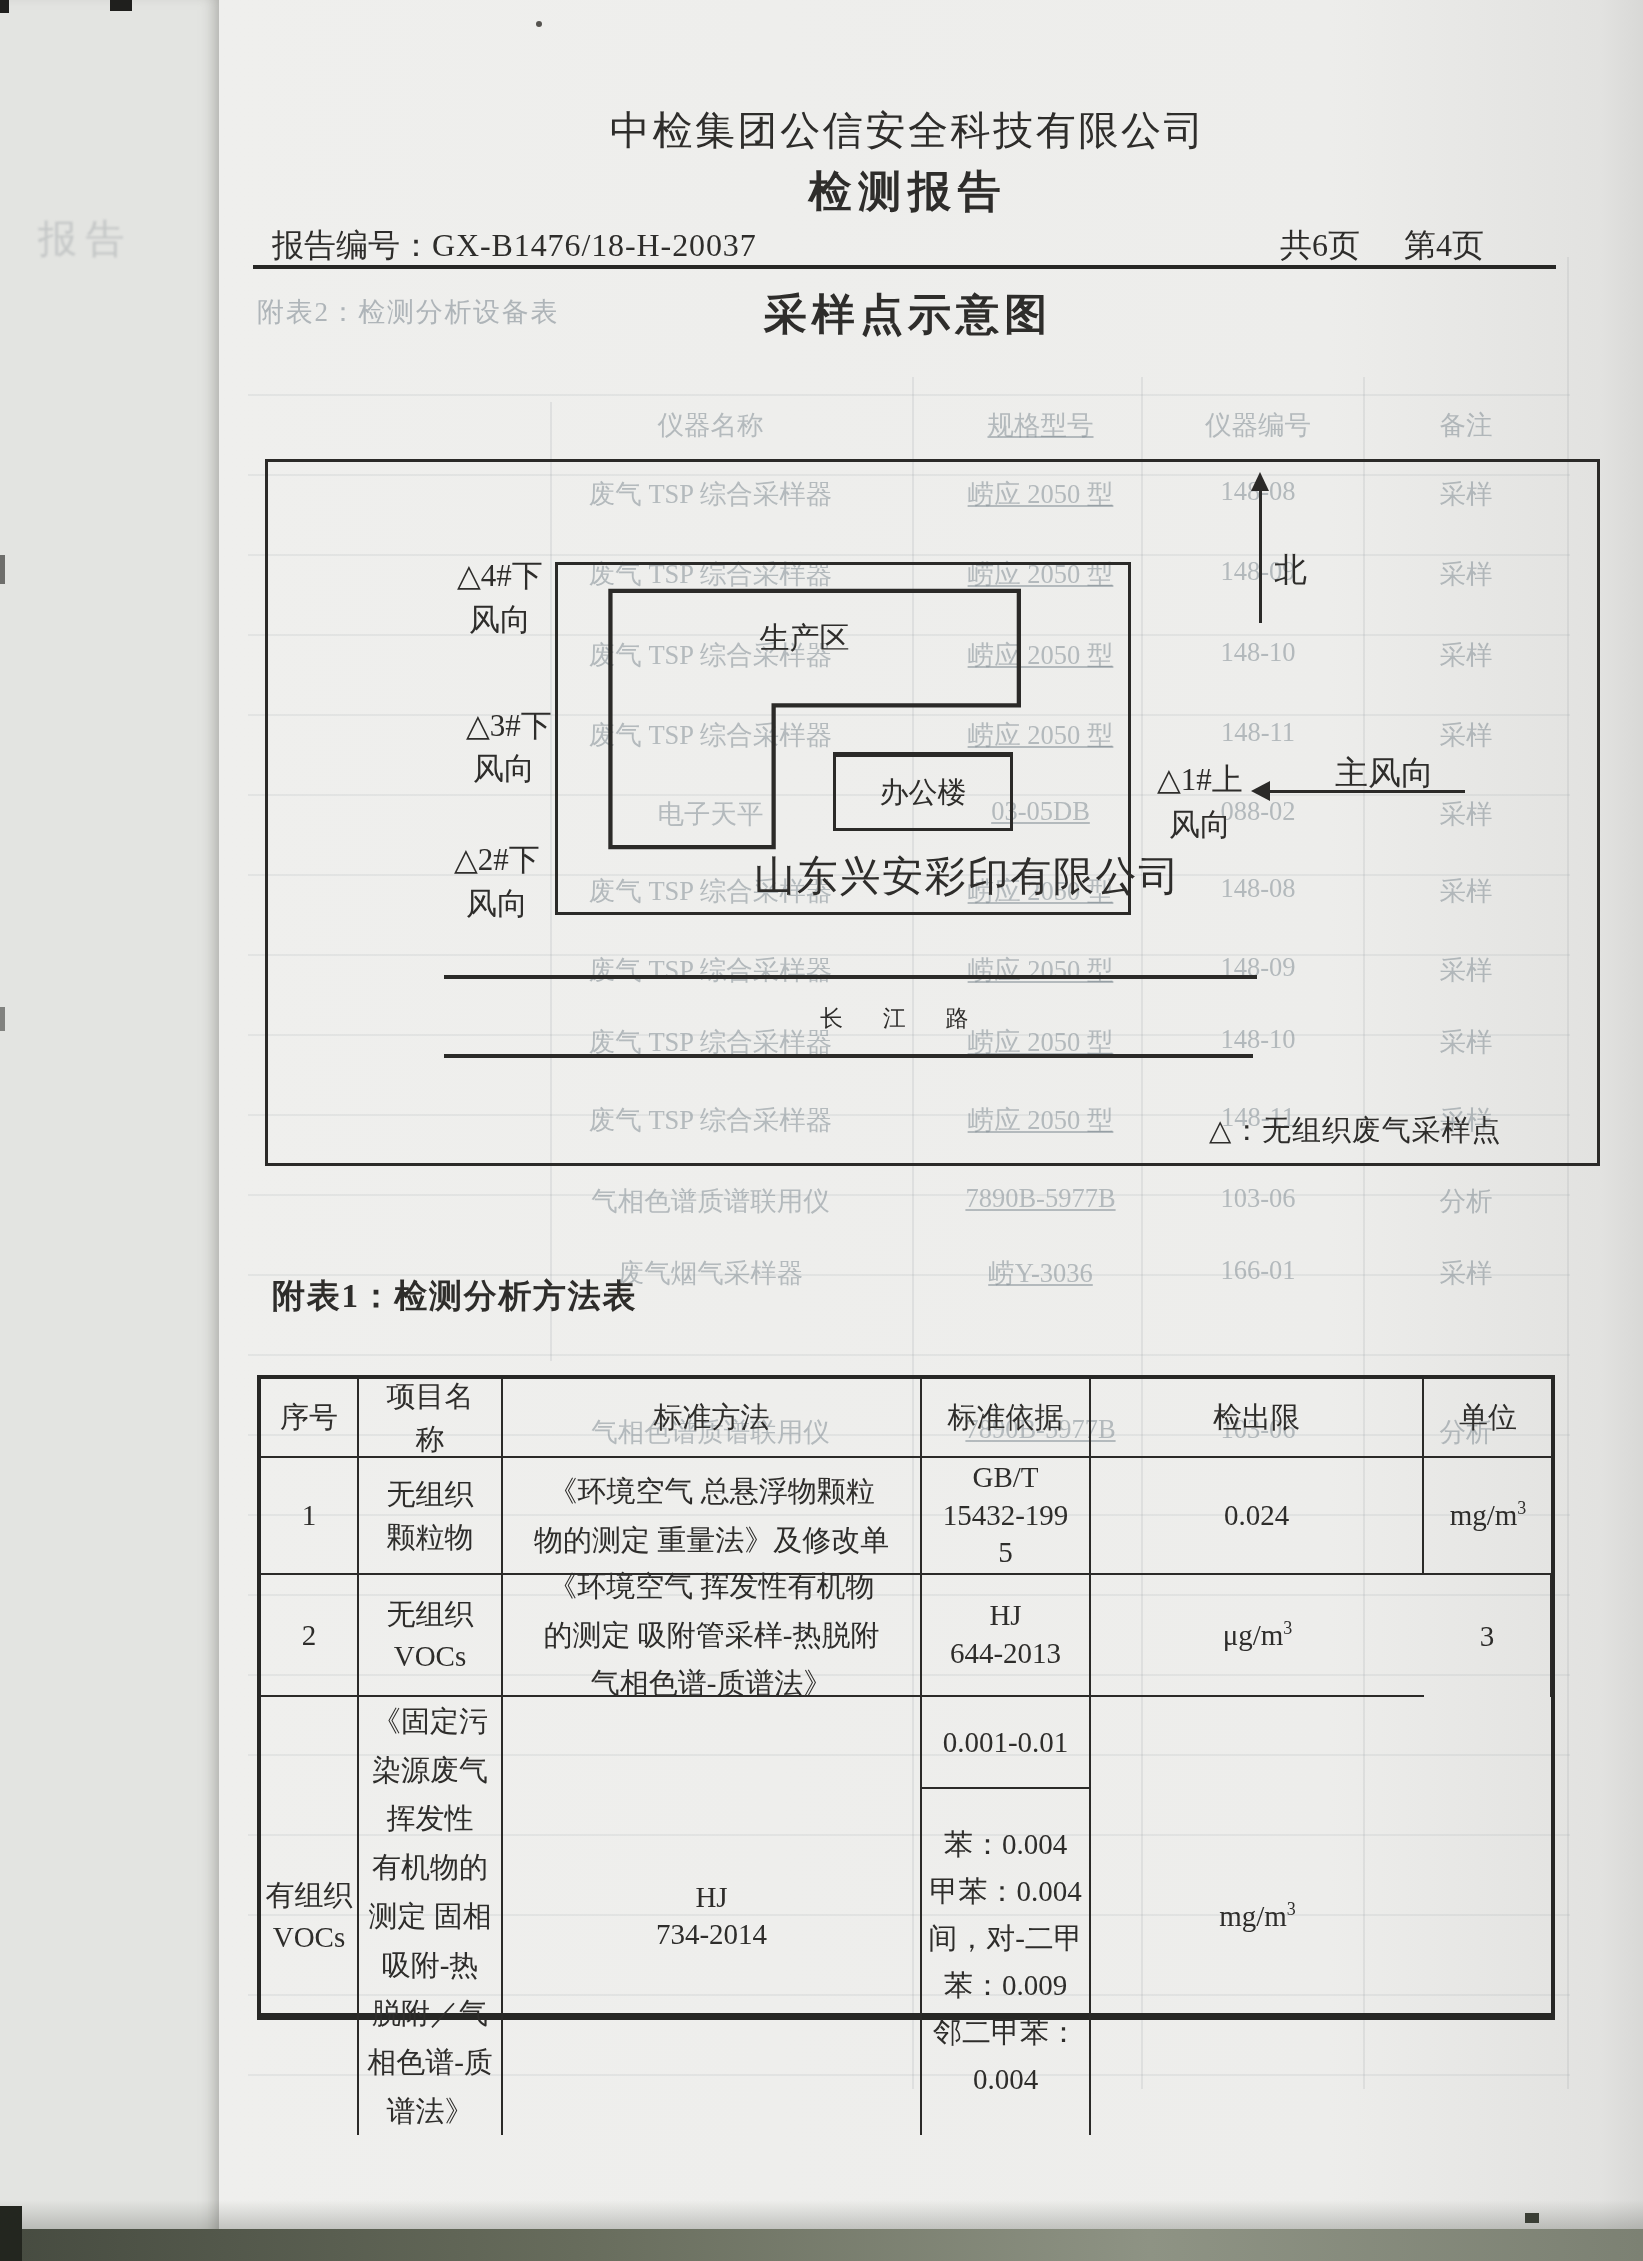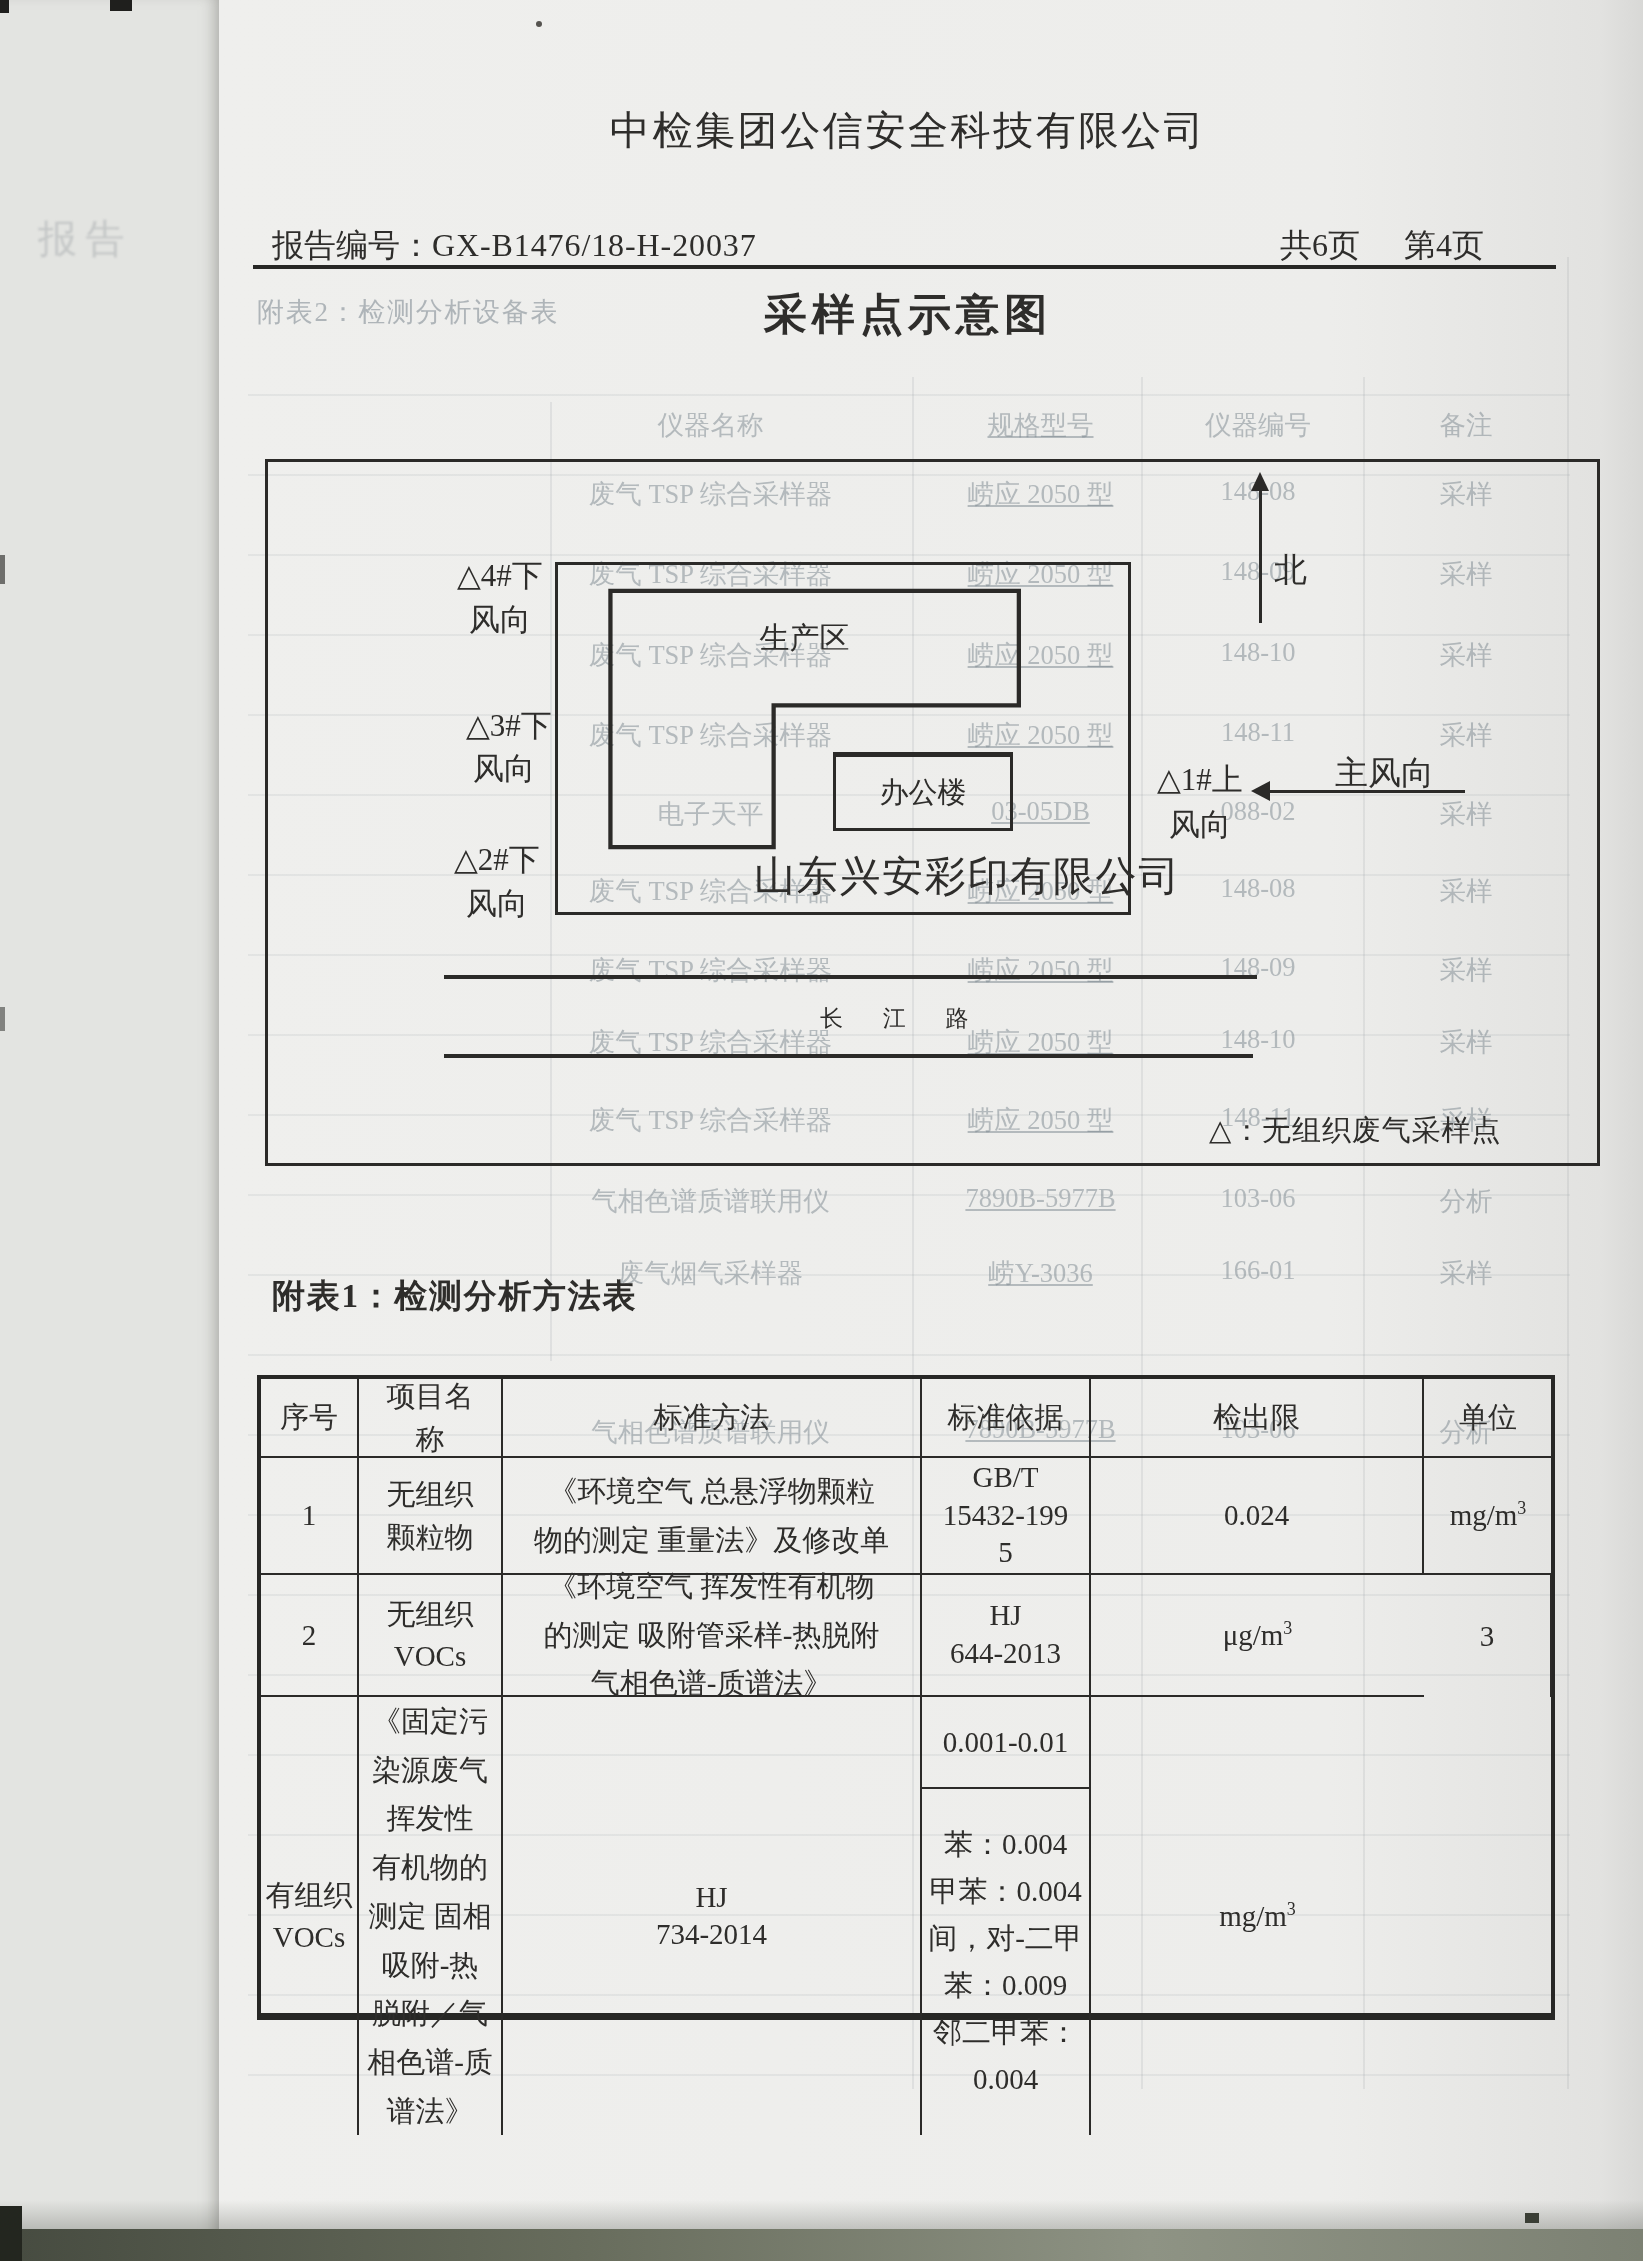--- a/index.html
+++ b/index.html
@@ -181,20 +181,21 @@
       </div>
       <div class="bleed-row" style="top: 1414px;">
         <span class="b-n">气相色谱质谱联用仪</span>
         <span class="b-m">7890B-5977B</span>
         <span class="b-c">103-06</span>
         <span class="b-t">分析</span>
       </div>
     </div>
 
   <div class="abs company">中检集团公信安全科技有限公司</div>
+  <div class="abs doc-title">检测报告</div>
   <div class="abs report-line">
     <span>报告编号：</span><span class="report-no">GX-B1476/18-H-20037</span>
   </div>
   <div class="abs page-ind">
     <span>共6页</span>
     <span>第4页</span>
   </div>
   <div class="abs head-rule"></div>
   <div class="abs section-title">采样点示意图</div>
 

